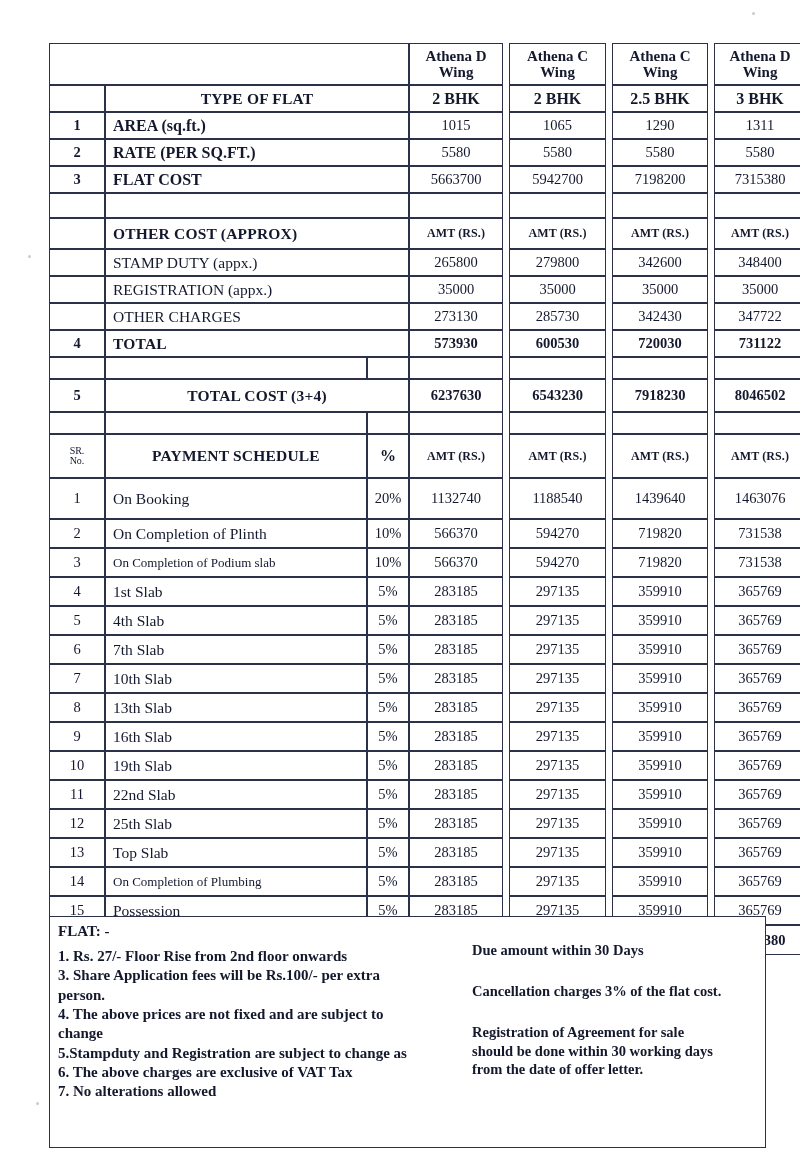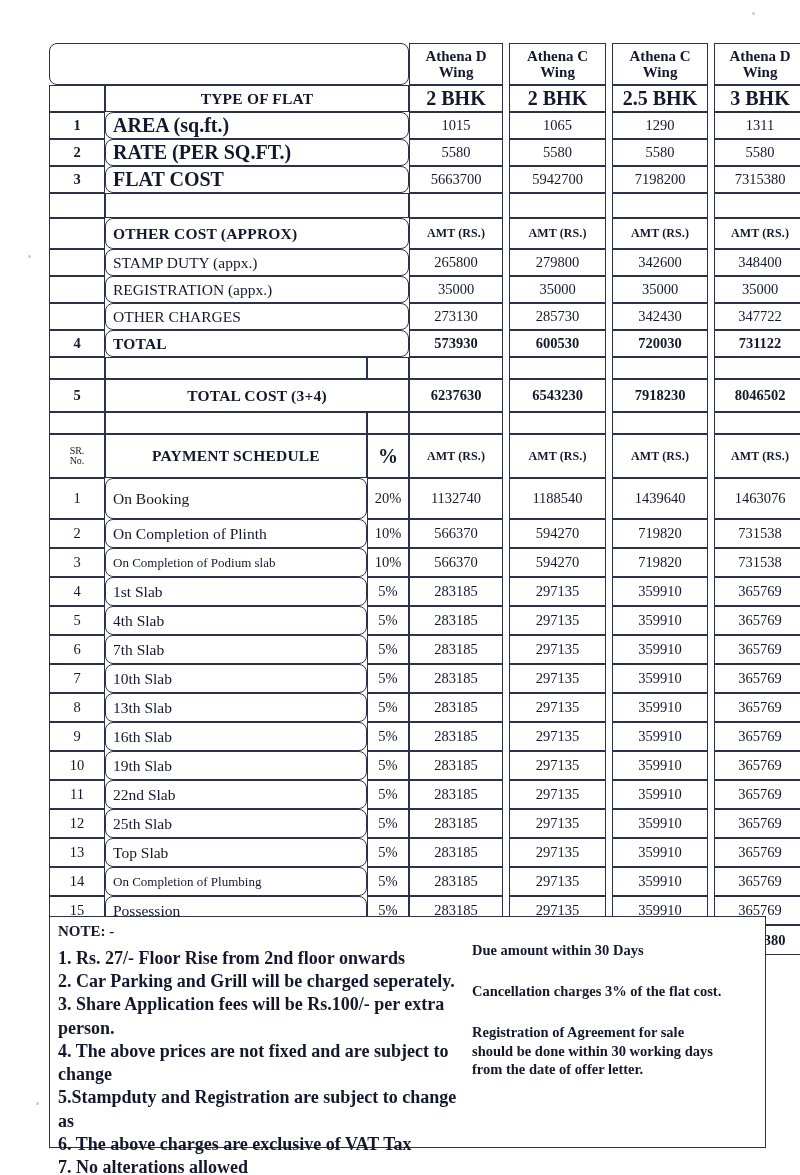--- a/index.html
+++ b/index.html
@@ -46,30 +46,30 @@
   .bx {
     border: 1.3px solid #2b3149;
     box-sizing: border-box;
     height: 100%;
     display: flex;
     align-items: center;
     padding: 0 7px;
     background: #fff;
   }
   .bx.center { justify-content: center; text-align: center; }
-  .bx.left { justify-content: flex-start; text-align: left; border-radius: 8px; }
+  .bx.left { justify-content: flex-start; text-align: left; }
   .bx.bare { border: 0; background: transparent; }
 
   td.cell { height: 27px; }
   td.gap { width: 6px; }
 
   .t-hdr   { font-size: 15px; font-weight: bold; line-height: 1.08; }
   .t-cap   { font-size: 15.5px; font-weight: bold; letter-spacing: .2px; }
   .t-lbl   { font-size: 15.5px; }
-  .t-lblb  { font-size: 20px; font-weight: bold; }
+  .t-lblb  { font-size: 16px; font-weight: bold; }
   .t-num   { font-size: 14.5px; }
   .t-numb  { font-size: 14.5px; font-weight: bold; }
   .t-amt   { font-size: 12px; font-weight: bold; letter-spacing: .1px; }
   .t-sm    { font-size: 13px; }
   .t-sr    { font-size: 10px; font-weight: normal; line-height: 1.0; }
 
   .stack { display:flex; flex-direction:column; align-items:center; justify-content:center; width:100%; }
 
   
   .notes {
@@ -85,21 +85,21 @@
   .notes-inner {
     display: flex;
     width: 100%;
     height: 100%;
     box-sizing: border-box;
     padding: 6px 8px 0 8px;
   }
   .notes-col-l { width: 400px; }
   .notes-col-r { flex: 1; padding-left: 14px; padding-top: 18px; }
   .note-title { font-size: 15px; font-weight: bold; margin-bottom: 7px; }
-  .note-line { font-size: 18px; font-weight: bold; line-height: 1.29; }
+  .note-line { font-size: 15px; font-weight: bold; line-height: 1.29; }
   .note-r { font-size: 14.5px; font-weight: bold; line-height: 1.3; margin-bottom: 22px; }
   .note-r.last { margin-bottom: 0; }
 </style>
 </head>
 <body>
 
 <div class="speck" style="left:752px;top:12px;width:3px;height:3px;"></div>
 <div class="speck" style="left:28px;top:255px;width:3px;height:3px;"></div>
 <div class="speck" style="left:36px;top:1102px;width:3px;height:3px;"></div>
 <div class="speck" style="left:786px;top:300px;width:2px;height:2px;"></div>
@@ -1115,24 +1115,23 @@
           </td>
       </tr>
 
     </tbody>
   </table>
 </div>
 
 <div class="notes">
   <div class="notes-inner">
     <div class="notes-col-l">
-      <div class="note-title">NOTE: -</div>
+      <div class="note-title">FLAT: -</div>
       <div id="notes-left-list">
           <div class="note-line">1. Rs. 27/- Floor Rise from 2nd floor onwards</div>
-          <div class="note-line">2. Car Parking and Grill will be charged seperately.</div>
           <div class="note-line">3. Share Application fees will be Rs.100/- per extra</div>
           <div class="note-line">person.</div>
           <div class="note-line">4. The above prices are not fixed and are subject to</div>
           <div class="note-line">change</div>
           <div class="note-line">5.Stampduty and Registration are subject to change as</div>
           <div class="note-line">6. The above charges are exclusive of VAT Tax</div>
           <div class="note-line">7. No alterations allowed</div>
         </div>
     </div>
     <div class="notes-col-r">

